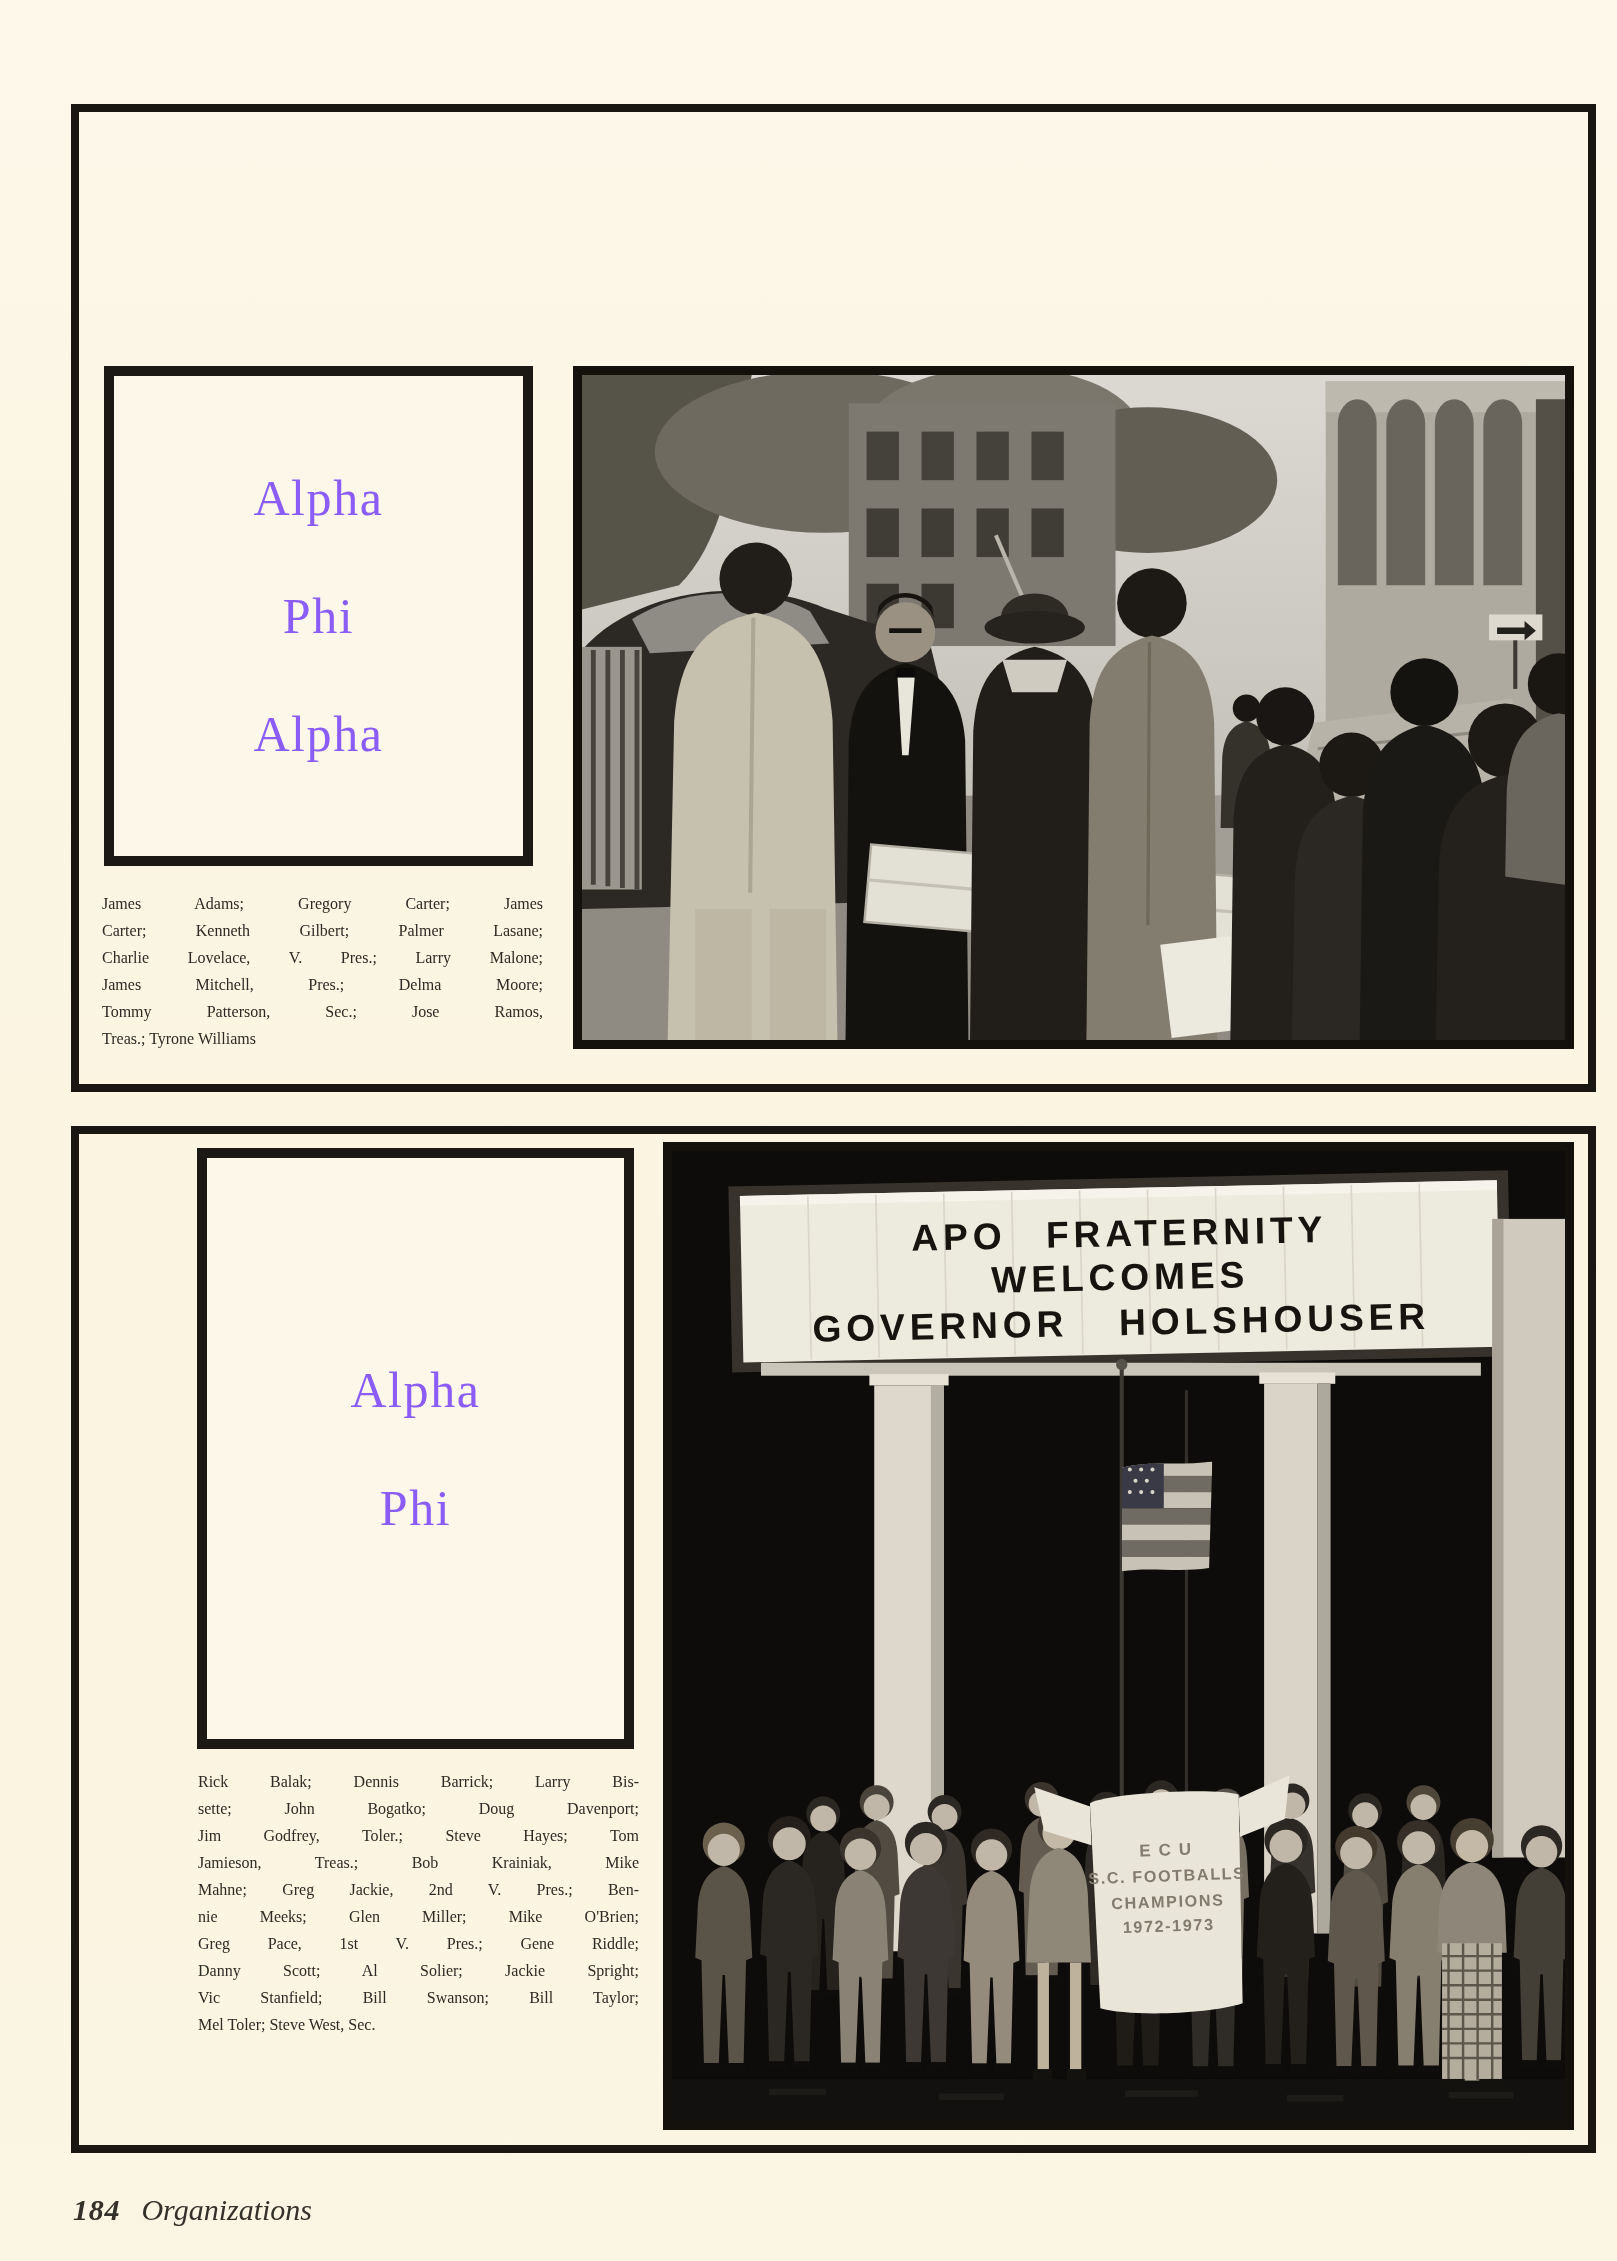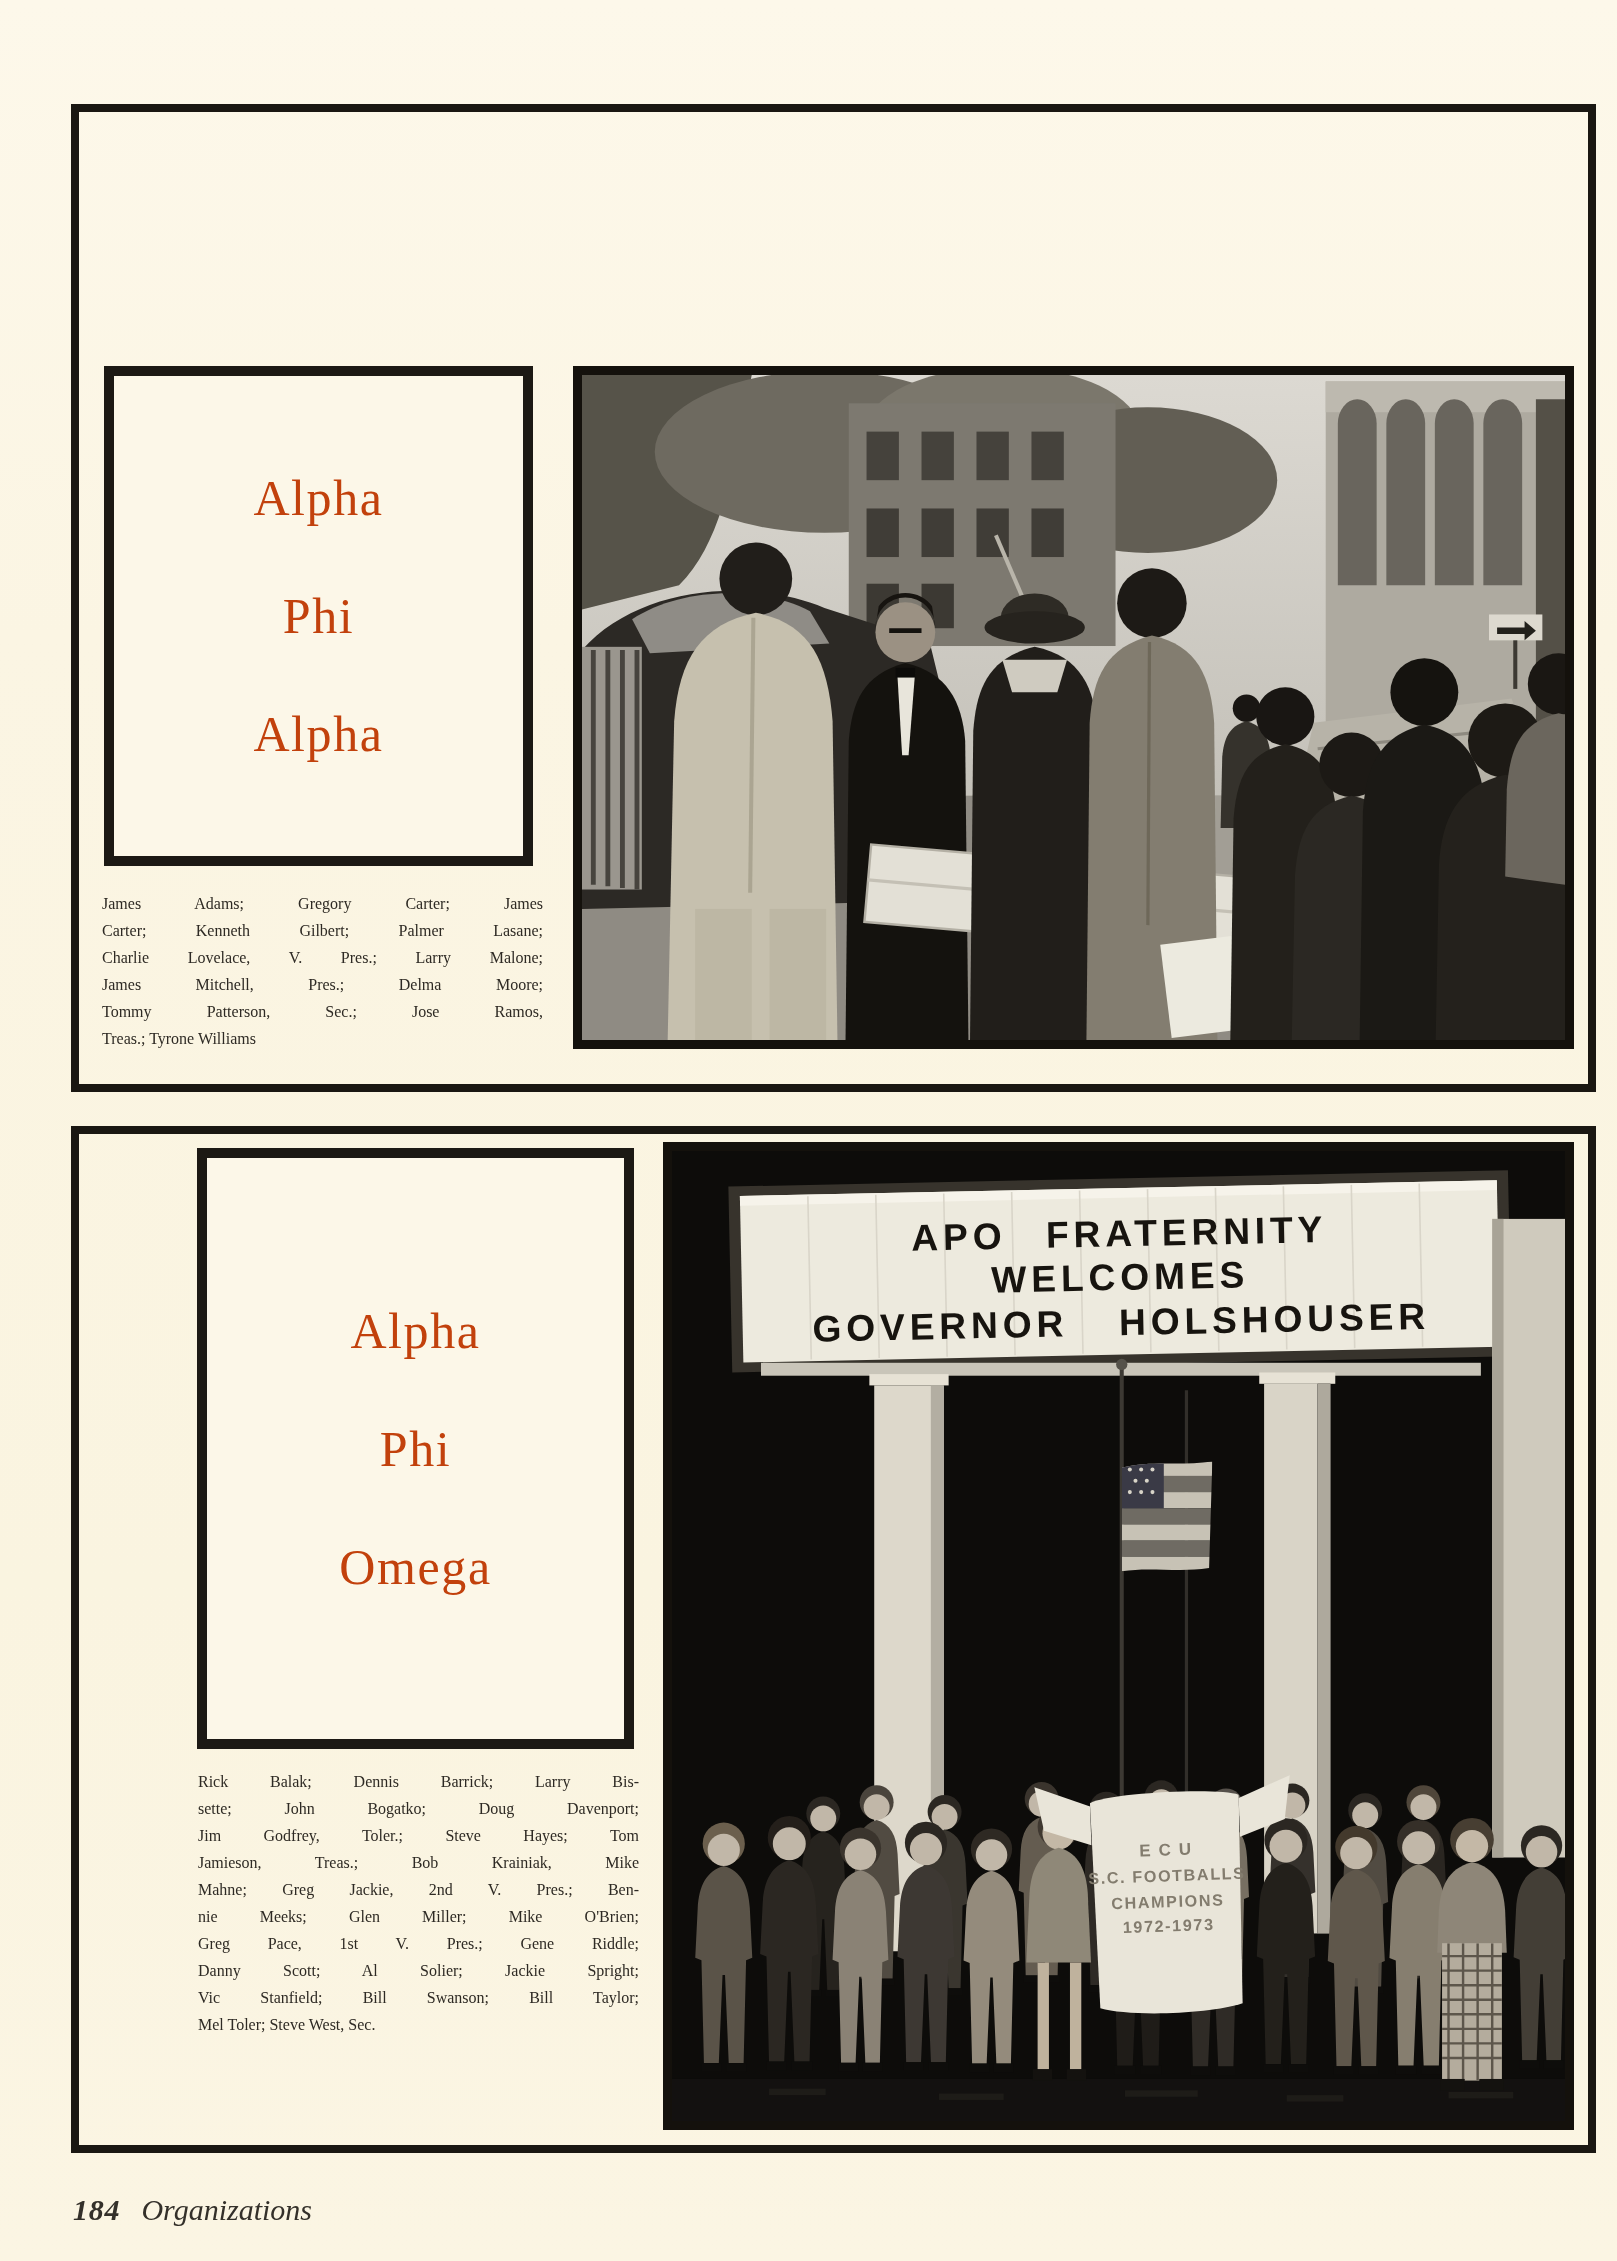--- a/index.html
+++ b/index.html
@@ -11,21 +11,21 @@
   .outer-box{position:absolute;left:71px;width:1509px;border:8px solid #1a1712;background:transparent;}
   .outer-box.s1{top:104px;height:972px;}
   .outer-box.s2{top:1126px;height:1011px;}
   .title-box{
     position:absolute;border:10.5px solid #1c1914;background:#fcf7e8;
     display:flex;flex-direction:column;justify-content:center;align-items:center;
   }
   .title-box.t1{left:104px;top:366px;width:409px;height:480px;}
   .title-box.t2{left:197px;top:1148px;width:417px;height:581px;}
   .title-line{
-    font-size:50px;line-height:118px;letter-spacing:1.6px;color:#c2410c;text-align:center;
+    font-size:50px;line-height:118px;letter-spacing:1.6px;color:#8b5cf6;text-align:center;
   }
   .members{position:absolute;font-size:16px;line-height:27px;color:#2e2a24;}
   .members.m1{left:102px;top:890px;width:441px;}
   .members.m2{left:198px;top:1768px;width:441px;}
   .member-line{text-align:justify;text-align-last:justify;}
   .member-line:last-child{text-align-last:left;}
   .photo{position:absolute;border:9.7px solid #14110c;background:#777;overflow:hidden;padding:0;margin:0;}
   .photo.p1{left:573px;top:366px;width:983px;height:665px;}
   .photo.p2{left:663px;top:1142px;width:893px;height:970px;}
   .photo svg{display:block;width:100%;height:100%;}
@@ -177,21 +177,20 @@
         <path d="M1208,418 C1160,430 1148,462 1144,512 L1142,620 L1216,630 L1216,420 Z" fill="#6b665d"></path>
       </g>
     </svg>
   </figure>
 
   <div class="outer-box s2"></div>
 
   <div class="title-box t2">
     <div class="title-line">Alpha</div>
     <div class="title-line">Phi</div>
-    <div class="title-line">Omega</div>
   </div>
 
   <div class="members m2">
     <div class="member-line">Rick Balak; Dennis Barrick; Larry Bis-</div>
     <div class="member-line">sette; John Bogatko; Doug Davenport;</div>
     <div class="member-line">Jim Godfrey, Toler.; Steve Hayes; Tom</div>
     <div class="member-line">Jamieson, Treas.; Bob Krainiak, Mike</div>
     <div class="member-line">Mahne; Greg Jackie, 2nd V. Pres.; Ben-</div>
     <div class="member-line">nie Meeks; Glen Miller; Mike O'Brien;</div>
     <div class="member-line">Greg Pace, 1st V. Pres.; Gene Riddle;</div>

